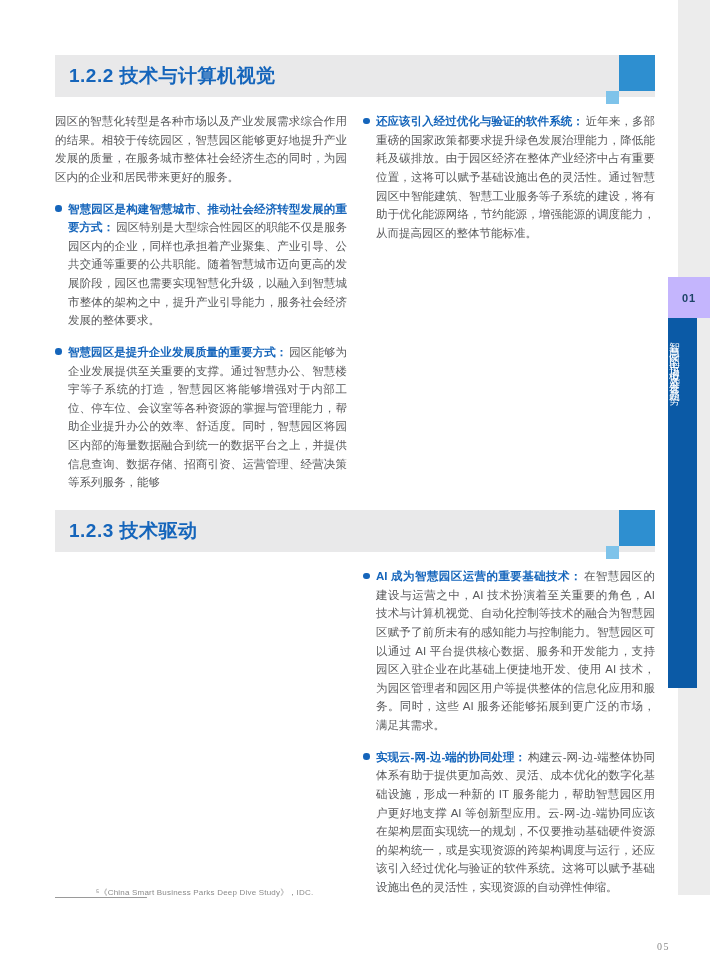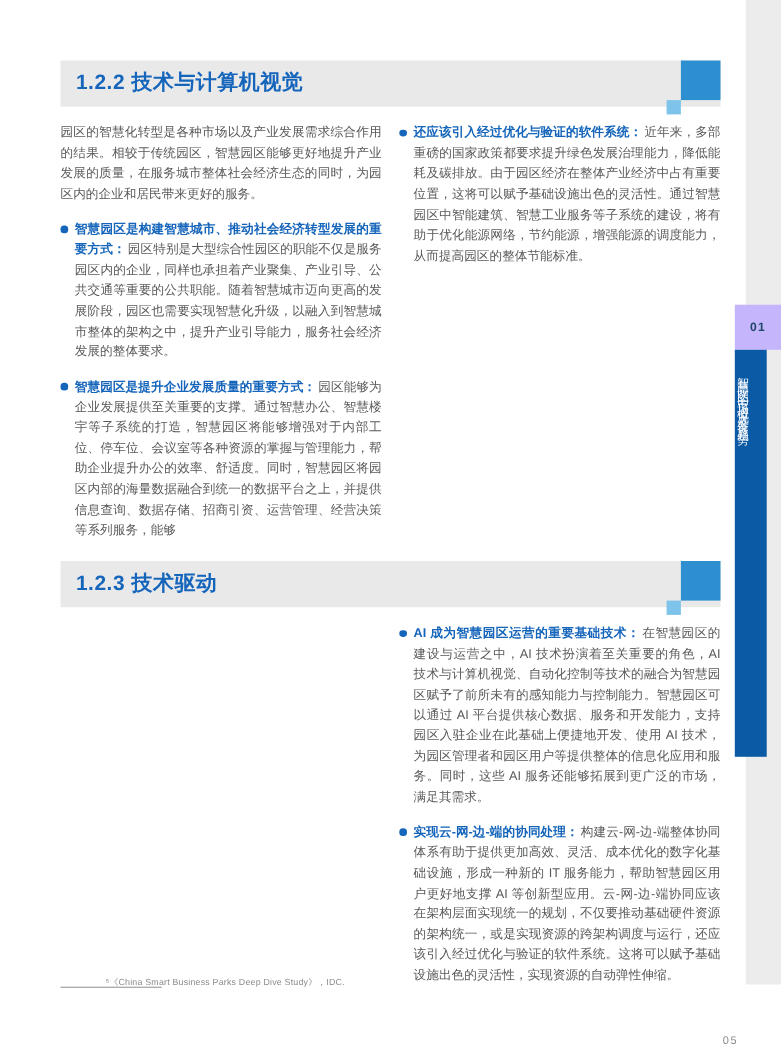--- a/index.html
+++ b/index.html
@@ -34,21 +34,21 @@
 
   .intro, .bullet { font-size:11.5px; line-height:1.62; color:#58595b; text-align:justify; }
   .intro { margin-bottom:13px; }
   .bullet { position:relative; padding-left:13px; margin-bottom:13px; }
   .dot { position:absolute; left:0; top:5.5px; width:6.5px; height:6.5px; border-radius:50%; background:#1565bb; }
   .lead { color:#1565bb; font-weight:bold; margin-right:2px; }
 
   
   .foot-rule { position:absolute; left:55px; top:897px; width:92px; height:1px; background:#9a9a9a; }
   .footnote { position:absolute; left:55px; top:887px; font-size:8px; color:#8a8a8a; letter-spacing:0.2px;margin-left:41px; }
-  .page-num { position:absolute; left:657px; top:941px; font-size:10px; color:#8a8a8a; letter-spacing:1.5px; }
+  .page-num { position:absolute; left:657px; top:941px; font-size:10px; color:#8a8a8a; letter-spacing:1.5px;font-family:Liberation Serif, serif; }
 </style>
 </head>
 <body>
 
 <div class="page">
 
   <div class="edge-strip"></div>
 
   <div class="tab">
     <div class="tab-num">01</div>

